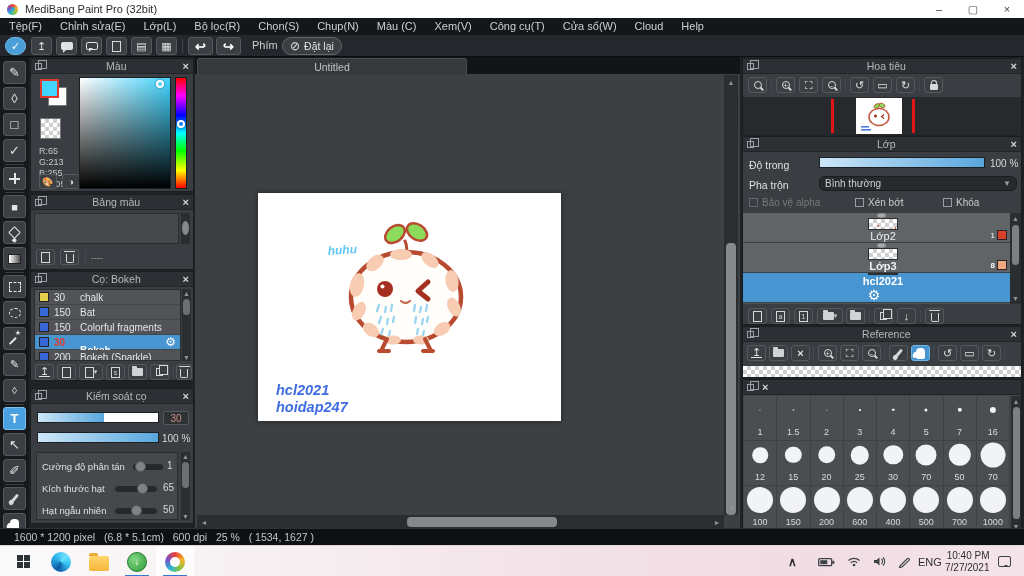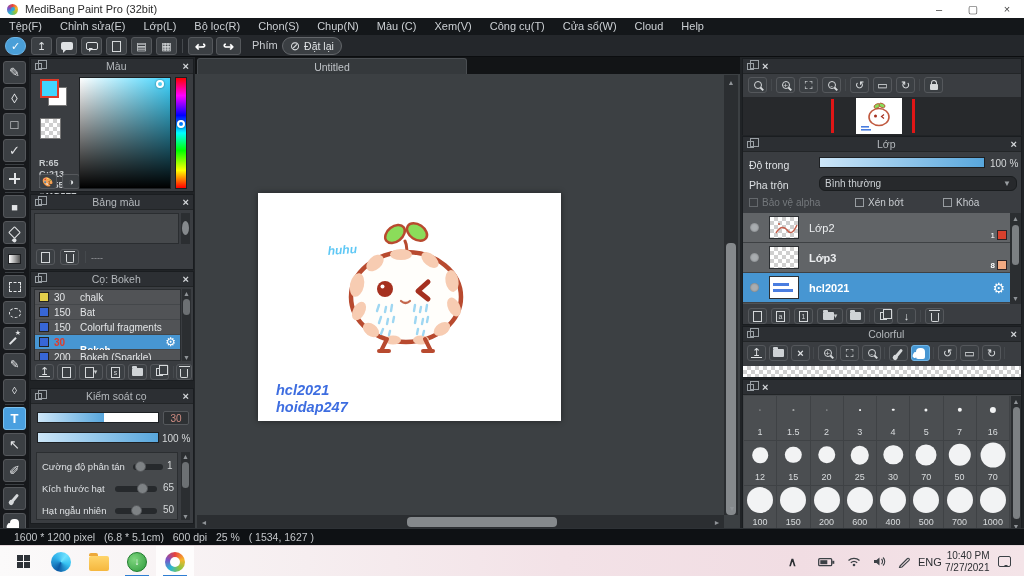--- a/index.html
+++ b/index.html
@@ -106,21 +106,21 @@
   .ic-bubble::after{content:'';position:absolute;left:2px;bottom:-3px;border:2px solid transparent;border-top-color:#dfe2e4;border-left-color:#dfe2e4;}
   .ic-bubble.lines{background:transparent;border:1px solid #dfe2e4;}
   .ic-plus{position:relative;width:11px;height:11px;display:block;}
   .ic-plus::before{content:'';position:absolute;left:5px;top:0;width:1.5px;height:11px;background:#e2e4e6;}
   .ic-plus::after{content:'';position:absolute;left:0;top:5px;width:11px;height:1.5px;background:#e2e4e6;}
   .ic-wand{position:relative;width:11px;height:11px;display:block;}
   .ic-wand::before{content:'★';position:absolute;right:-1px;top:-4px;font-size:7px;color:#e2e4e6;}
   .ic-wand::after{content:'';position:absolute;left:1px;bottom:0;width:9px;height:1.5px;background:#e2e4e6;transform:rotate(-45deg);transform-origin:left bottom;}
   .ic-upload{font-size:11px;color:#dfe2e4;border-bottom:1.5px solid #dfe2e4;line-height:9px;display:block;padding:0 1px;}
   
-  .lrow{position:absolute;left:0;width:270px;height:30px;background:#616467;border-bottom:1px solid #3e4144;display:flex;align-items:center;}
+  .lrow{position:absolute;left:0;width:270px;height:30px;background:#616467;border-bottom:1px solid #3e4144;display:flex;align-items:center;flex-direction:column;}
   .lrow.sel{background:#4796d2;}
   .eye-dot{width:9px;height:9px;border-radius:50%;background:#a9adb0;margin-left:7px;box-shadow:inset 0 0 2px rgba(0,0,0,.4);}
   .lthumb{width:30px;height:23px;margin-left:10px;border:1px solid #2c2f32;position:relative;overflow:hidden;}
   .lname{font-size:11px;color:#eceef0;margin-left:10px;flex:1;}
   .lrow.sel .lname{font-weight:bold;color:#fff;}
   .lbadge{position:absolute;right:6px;bottom:2px;display:flex;align-items:center;gap:2px;}
   .lbadge .num{font-size:8px;color:#fff;}
   .lbadge .sq{width:10px;height:10px;border:1px solid #2c2225;}
   .chk{display:inline-flex;align-items:center;gap:4px;font-size:10px;color:#c8ccd0;}
   .chk .box{width:9px;height:9px;border:1px solid #989da1;background:transparent;}
@@ -289,21 +289,21 @@
   <div class="panel" style="left:30px;top:58px;width:164px;height:134px;">
     <div class="phead">
       <span class="ic-pop"></span>
       <span class="ttl">Màu</span>
       <span class="ic-x">×</span>
     </div>
     <div style="position:relative;height:118px;">
       <div class="abs" style="left:17px;top:13px;width:19px;height:19px;background:#fff;border:1px solid #777;"></div>
       <div class="abs" style="left: 9px; top: 5px; width: 19px; height: 19px; border: 2px solid rgb(224, 58, 42); background: rgb(65, 213, 255);"></div>
       <div class="abs checker" style="left:9px;top:44px;width:21px;height:21px;border:1px solid #777;"></div>
-      <div class="abs" style="left:8px;top:84px;font-weight:bold;">
+      <div class="abs" style="left:8px;top:72px;">
         <div class="rgb-line">R:65</div>
         <div class="rgb-line">G:213</div>
         <div class="rgb-line">B:255</div>
         <div class="rgb-line">#41D5FF</div>
       </div>
       <div class="mini-btn" style="left:8px;top:100px;">🎨</div>
       <div class="mini-btn" style="left:31px;top:100px;">◑</div>
       <div class="abs grad-sq" style="left:48px;top:3px;width:92px;height:112px;border:1px solid #1c1f22;">
         <span class="ring" style="right:6px;top:2px;"></span>
       </div>
@@ -507,20 +507,21 @@
       <div class="sb-arrow" style="left:2px;top:0;width:10px;height:14px;">◄</div>
       <div class="sb-thumb" style="left:210px;top:2px;width:150px;height:10px;"></div>
       <div class="sb-arrow" style="right:2px;top:0;width:10px;height:14px;">►</div>
     </div>
     <div class="sb-arrow" style="left:531px;top:446px;width:12px;height:10px;">▼</div>
   </div>
 
   <div class="panel" style="left:742px;top:58px;width:280px;height:77px;">
     <div class="phead">
       <span class="ic-pop"></span>
+      <span class="ttl">Hoa tiêu</span>
       <span class="ic-x">×</span>
     </div>
     <div style="position:relative;height:61px;">
       <div class="rbtn" style="left:5px;top:3px;">
           <span class="ic-mag"></span>
         </div>
       <div class="sepv" style="left:28px;top:5px;height:12px;"></div>
       <div class="rbtn" style="left:33px;top:3px;">
           <span class="ic-mag">
             <i>+</i>
@@ -664,21 +665,21 @@
       <div class="sepv" style="left:177px;top:158px;height:12px;"></div>
       <div class="rbtn" style="left:182px;top:156px;">
           <span class="ic-trash"></span>
         </div>
     </div>
   </div>
 
   <div class="panel" style="left:742px;top:326px;width:280px;height:52px;">
     <div class="phead">
       <span class="ic-pop"></span>
-      <span class="ttl">Colorful</span>
+      <span class="ttl">Reference</span>
       <span class="ic-x">×</span>
     </div>
     <div style="position:relative;height:36px;">
       <div class="rbtn" style="left:4px;top:3px;">
           <span class="ic-upload">↥</span>
         </div>
       <div class="rbtn" style="left:26px;top:3px;">
           <span class="ic-folder"></span>
         </div>
       <div class="rbtn" style="left:48px;top:3px;">

